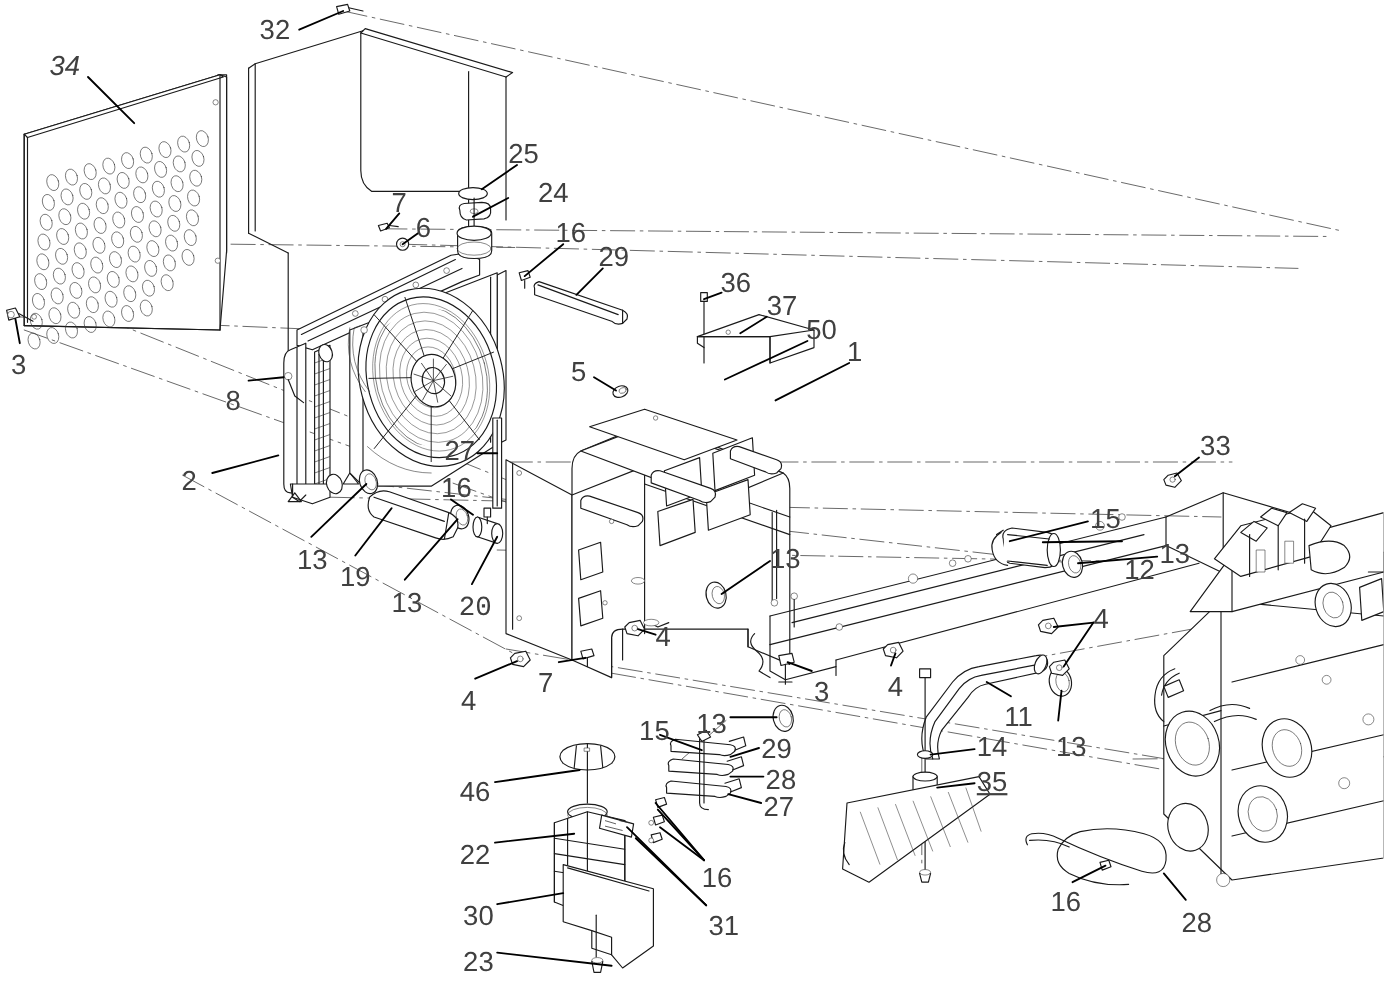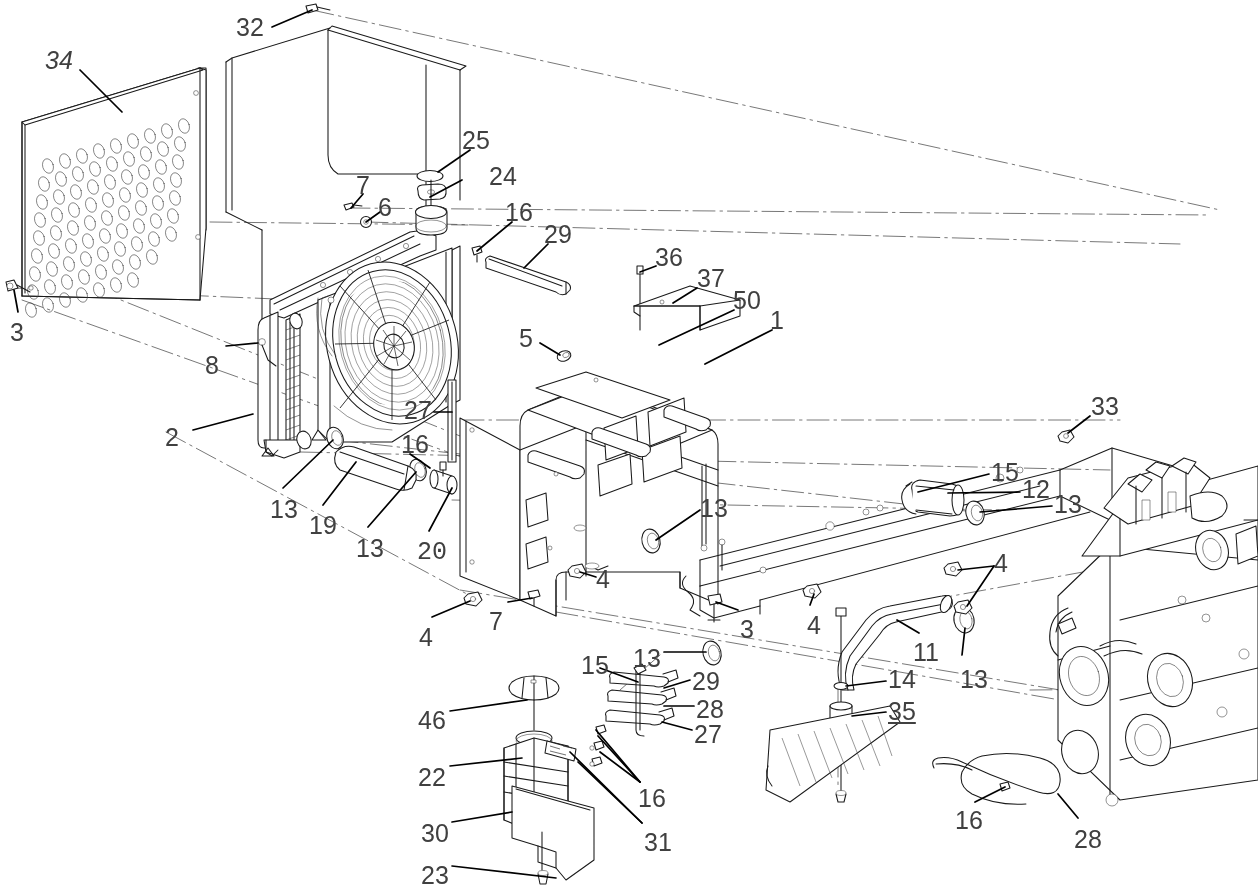--- a/index.html
+++ b/index.html
@@ -721,21 +721,21 @@
 <div class="callout" style="left:733px;top:288px;">50</div>
 <div class="callout" style="left:770px;top:308px;">1</div>
 <div class="callout" style="left:10px;top:320px;">3</div>
 <div class="callout" style="left:519px;top:326px;">5</div>
 <div class="callout" style="left:205px;top:353px;">8</div>
 <div class="callout" style="left:1091px;top:394px;">33</div>
 <div class="callout" style="left:404px;top:398px;">27</div>
 <div class="callout" style="left:165px;top:425px;">2</div>
 <div class="callout" style="left:401px;top:432px;">16</div>
 <div class="callout" style="left:991px;top:460px;">15</div>
-<div class="callout" style="left:1022px;top:477px;">12</div>
+<div class="callout" style="left:1022px;top:506px;">12</div>
 <div class="callout" style="left:1054px;top:492px;">13</div>
 <div class="callout" style="left:270px;top:497px;">13</div>
 <div class="callout" style="left:309px;top:513px;">19</div>
 <div class="callout" style="left:356px;top:536px;">13</div>
 <div class="callout" style="left:417px;top:540px;font-family:Liberation Mono, monospace;">20</div>
 <div class="callout" style="left:700px;top:496px;">13</div>
 <div class="callout" style="left:994px;top:551px;">4</div>
 <div class="callout" style="left:596px;top:567px;">4</div>
 <div class="callout" style="left:489px;top:609px;">7</div>
 <div class="callout" style="left:419px;top:625px;">4</div>

